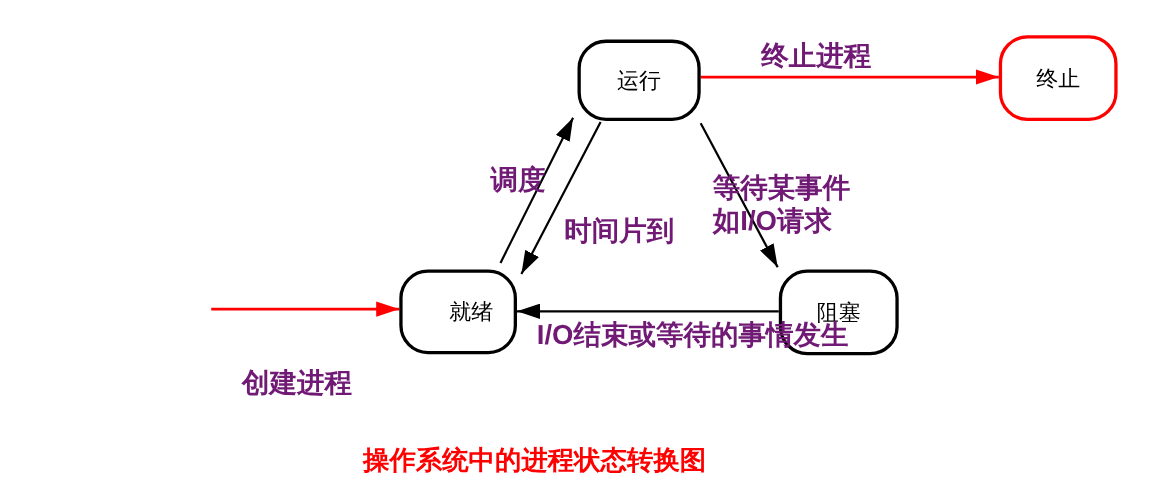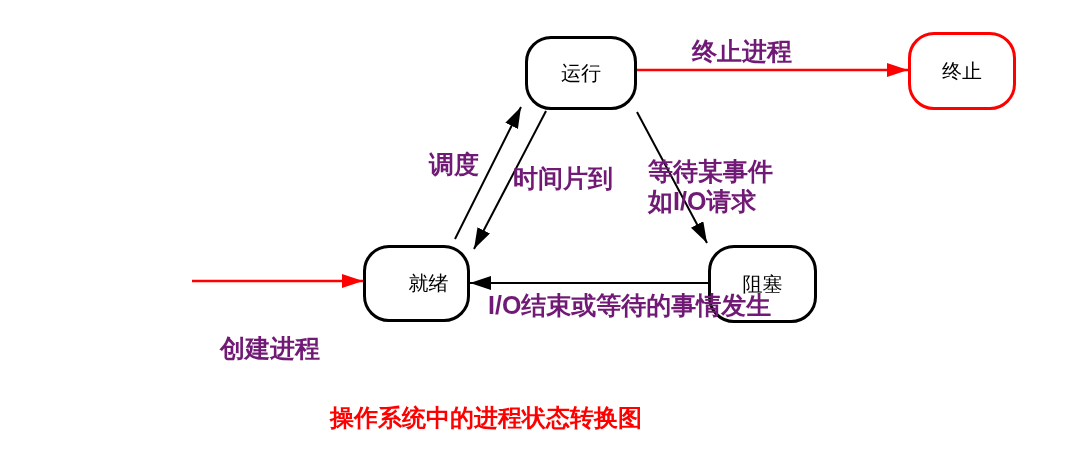--- a/index.html
+++ b/index.html
@@ -43,22 +43,22 @@
   .edge-label {
     position: absolute;
     font-size: 25px;
     color: #701a75;
     white-space: pre-line;
     line-height: 1.18;
     font-weight: bold;
   }
   .lbl-create    { left: 220px; top: 289px; margin-top: 45px; }
   .lbl-terminate { left: 692px; top: 37px; }
-  .lbl-dispatch  { left: 429px; top: 150px; }
-  .lbl-timeslice { left: 513px; top: 164px; }
+  .lbl-dispatch  { left: 446px; top: 150px; }
+  .lbl-timeslice { left: 513px; top: 196px; }
   .lbl-wait      { left: 648px; top: 141px; margin-top: 16px; }
   .lbl-iodone    { left: 488px; top: 291px; }
   .diagram-title {
     position: absolute;
     left: 330px;
     top: 402px;
     font-size: 24px;
     font-weight: bold;
     color: #ff0000;
     white-space: nowrap;

